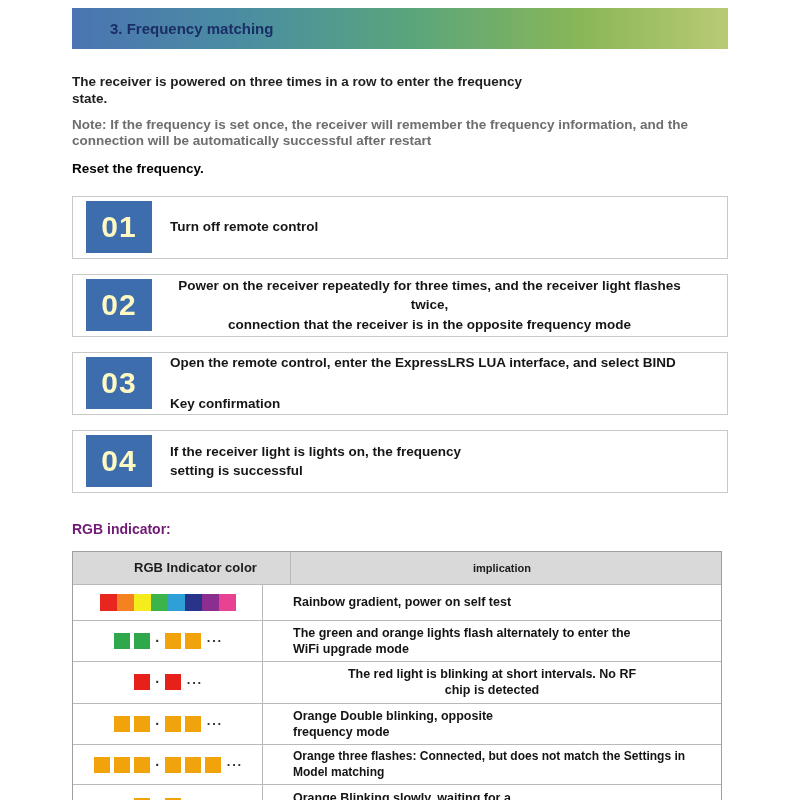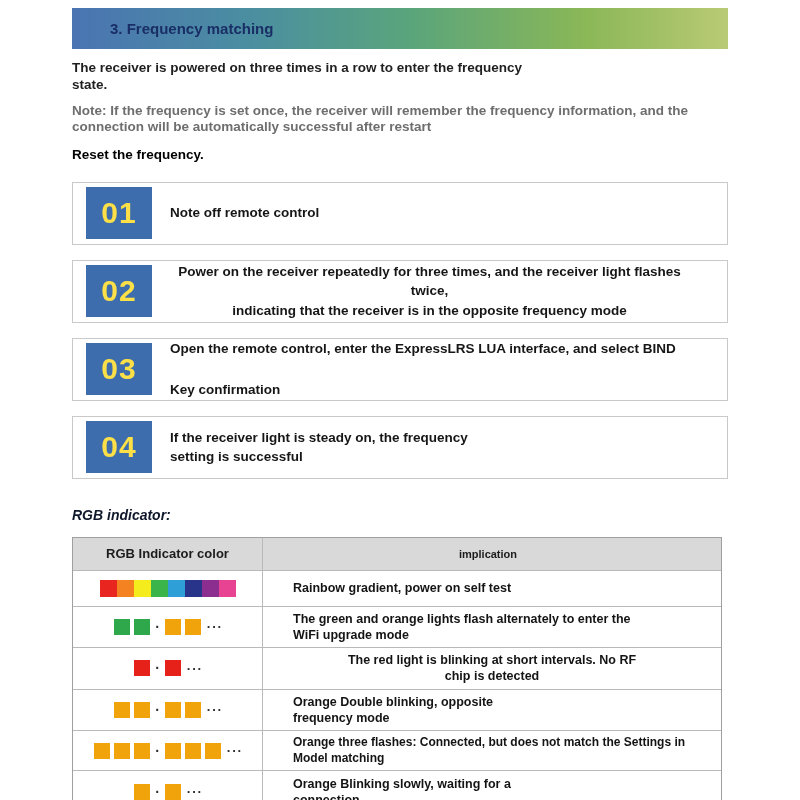--- a/index.html
+++ b/index.html
@@ -5,38 +5,38 @@
   * { margin:0; padding:0; box-sizing:border-box; }
   html,body { width:800px; height:800px; }
   body { background:#ffffff; font-family:"Liberation Sans", sans-serif; position:relative; overflow:hidden; }
   .page { position:absolute; left:72px; top:0; width:656px; }
 
   .banner { margin-top:8px; height:41px;
     background:linear-gradient(90deg,#4a74b2 0%,#4b8fa0 28%,#5ba57b 52%,#8ab757 78%,#b9ca75 100%);
     display:flex; align-items:center; padding-left:22px; }
   .banner-title { color:#1a2e66; font-weight:bold; font-size:15px;margin-left:16px; }
 
-  .intro-bold { margin-top:11px; font-size:13.5px; font-weight:bold; color:#1f1f1f; line-height:1.25; }
+  .intro-bold { margin-top:25px; font-size:13.5px; font-weight:bold; color:#1f1f1f; line-height:1.25; }
   .intro-note { margin-top:9px; font-size:13.5px; font-weight:600; color:#6e6e6e; line-height:1.22; }
   .intro-reset { margin-top:11px; font-size:13.5px; font-weight:600; color:#000000; }
 
   .step { margin-top:15px; border:1px solid #c9c9c9; background:#fff; height:63px;
     display:flex; align-items:center; padding-left:13px; }
   .step.first { margin-top:20px; }
-  .step-num { width:66px; height:52px; background:#3d6dad; color:#fde047; font-size:30px; font-weight:bold;
+  .step-num { width:66px; height:52px; background:#3d6dad; color:#fef9c3; font-size:30px; font-weight:bold;
     display:flex; align-items:center; justify-content:center; flex:none; letter-spacing:1px; }
   .step-text { margin-left:18px; font-size:13.5px; font-weight:bold; color:#161616; line-height:1.45; }
   .step-text.center { flex:1; text-align:center; margin-right:30px; margin-left:10px; }
   .line-gap { margin-top:22px; }
 
-  .rgb-heading { margin-top:28px; font-size:14px; font-weight:bold; color:#0f172a;font-style:italic; }
+  .rgb-heading { margin-top:28px; font-size:14px; font-weight:bold; color:#701a75; }
 
   .rgb-table { margin-top:14px; border:1px solid #9f9f9f; width:650px; background:#fff; }
   .t-row { display:flex; border-top:1px solid #b9b9b9; align-items:stretch; }
-  .t-row.header-row { border-top:none; background:#d9d9d9; height:32px; }
+  .t-row.header-row { border-top:none; background:#d9d9d9; height:32px;padding-left:28px; }
   .cell-left { width:190px; flex:none; border-right:1px solid #b9b9b9;
     display:flex; align-items:center; justify-content:center; }
   .cell-right { flex:1; display:flex; flex-direction:column; justify-content:center;
     padding:4px 8px 4px 30px; font-size:12.5px; font-weight:bold; color:#141414; line-height:1.3; }
   .header-row .cell-left { font-size:13px; font-weight:bold; color:#1c1c1c; }
   .header-row .cell-right { align-items:center; padding-left:0; font-size:11px; color:#1c1c1c; }
   .cell-right.center-text { text-align:center; padding-left:12px; padding-right:12px; }
   .cell-right .nw { white-space:nowrap; }
   .cell-right.small { font-size:12px; }
 
@@ -68,44 +68,44 @@
   <div class="intro-note">
     <div>Note: If the frequency is set once, the receiver will remember the frequency information, and the</div>
     <div>connection will be automatically successful after restart</div>
   </div>
 
   <div class="intro-reset">Reset the frequency.</div>
 
   <div class="step first">
     <div class="step-num">01</div>
     <div class="step-text">
-      <div>Note off remote control</div>
+      <div>Turn off remote control</div>
     </div>
   </div>
 
   <div class="step">
     <div class="step-num">02</div>
     <div class="step-text center">
       <div>Power on the receiver repeatedly for three times, and the receiver light flashes twice,</div>
-      <div>indicating that the receiver is in the opposite frequency mode</div>
+      <div>connection that the receiver is in the opposite frequency mode</div>
     </div>
   </div>
 
   <div class="step">
     <div class="step-num">03</div>
     <div class="step-text">
       <div>Open the remote control, enter the ExpressLRS LUA interface, and select BIND</div>
       <div class="line-gap">Key confirmation</div>
     </div>
   </div>
 
   <div class="step">
     <div class="step-num">04</div>
     <div class="step-text">
-      <div>If the receiver light is steady on, the frequency</div>
+      <div>If the receiver light is lights on, the frequency</div>
       <div>setting is successful</div>
     </div>
   </div>
 
   <div class="rgb-heading">RGB indicator:</div>
 
   <div class="rgb-table">
 
     <div class="t-row header-row">
       <div class="cell-left">RGB Indicator color</div>

